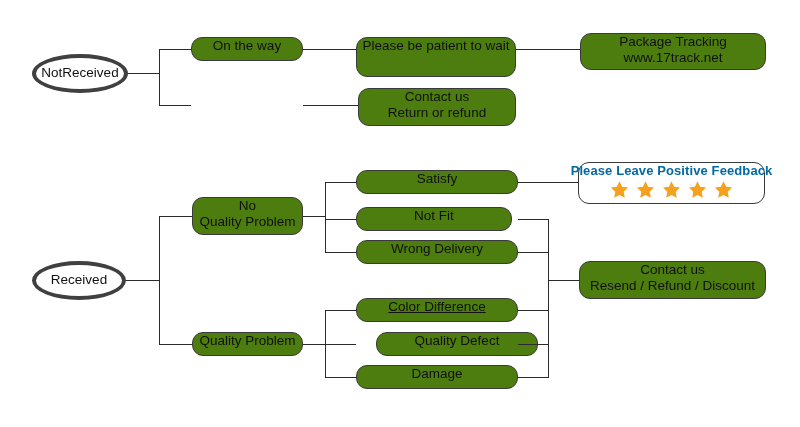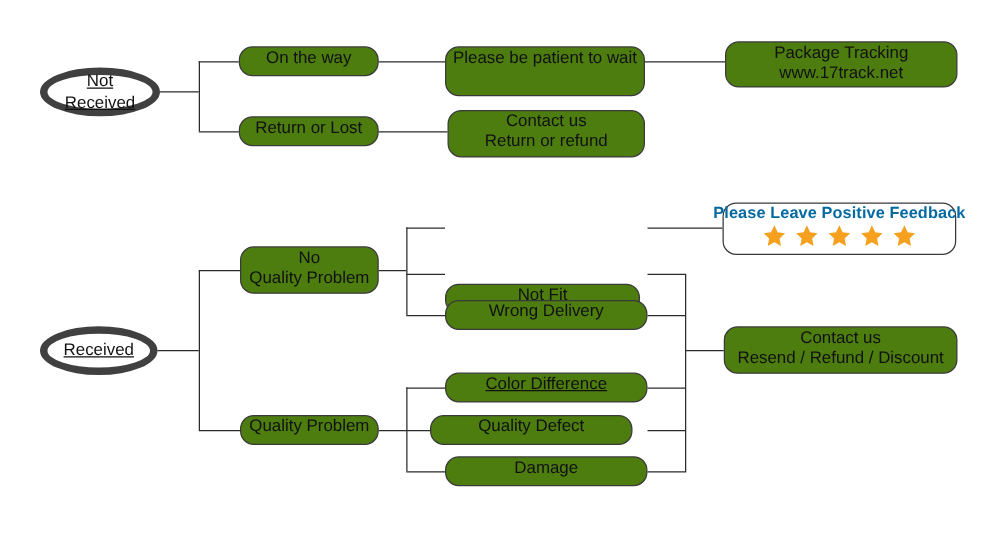--- a/index.html
+++ b/index.html
@@ -42,32 +42,31 @@
     font-size: 13.5px;
     color: #111111;
     padding: 0 20px;
   }
   .node .ln { display: block; white-space: nowrap; }
 
   
   .ellipse {
     position: absolute;
     box-sizing: border-box;
-    border: 6px solid #404040;
+    border: 4px solid #404040;
     border-radius: 50%;
     background: #ffffff;
     display: flex;
-    flex-direction: column;
+    flex-direction: row;
     align-items: center;
     justify-content: center;
     text-align: center;
     line-height: 1.2;
     font-size: 13.5px;
     color: #111111;
-    text-decoration: underline;
   }
   .ellipse .ln { display: block; white-space: nowrap; }
 
   
   .feedback-box {
     position: absolute;
     box-sizing: border-box;
     border: 1px solid #3a3a3a;
     border-radius: 11px;
     background: #ffffff;
@@ -117,23 +116,20 @@
     <span class="ln">Please be patient to wait</span>
   </div>
 
   <div class="line h" style="left: 516px; top: 49px; width: 64px; background: rgb(43, 43, 43);"></div>
 
   <div class="node" style="left:580px; top:33px; width:186px; height:37px;border-radius:11px;">
     <span class="ln">Package Tracking</span>
     <span class="ln">www.17track.net</span>
   </div>
 
-  <div class="node" style="left:191px; top:93px; width:112px; height:24px;">
-    <span class="ln">Return or Lost</span>
-  </div>
 
   <div class="line h" style="left: 303px; top: 105px; width: 55px; background: rgb(43, 43, 43);"></div>
 
   <div class="node" style="left:358px; top:88px; width:158px; height:38px;">
     <span class="ln">Contact us</span>
     <span class="ln">Return or refund</span>
   </div>
 
   <div class="ellipse" style="left:32px; top:261px; width:94px; height:39px;">
     <span class="ln">Received</span>
@@ -158,34 +154,37 @@
   <div class="line h" style="left: 325px; top: 182px; width: 31px; background: rgb(43, 43, 43);"></div>
   <div class="line h" style="left: 325px; top: 219px; width: 31px; background: rgb(43, 43, 43);"></div>
   <div class="line h" style="left: 325px; top: 252px; width: 31px; background: rgb(43, 43, 43);"></div>
 
   <div class="line h" style="left: 303px; top: 344px; width: 22px; background: rgb(43, 43, 43);"></div>
   <div class="line v" style="left: 325px; top: 310px; height: 67px; background: rgb(43, 43, 43);"></div>
   <div class="line h" style="left: 325px; top: 310px; width: 31px; background: rgb(43, 43, 43);"></div>
   <div class="line h" style="left: 325px; top: 344px; width: 31px; background: rgb(43, 43, 43);"></div>
   <div class="line h" style="left: 325px; top: 377px; width: 31px; background: rgb(43, 43, 43);"></div>
 
-
-  <div class="node" style="left:356px; top:207px; width:156px; height:24px;margin-top:20px;">
+  <div class="node" style="left:356px; top:170px; width:162px; height:24px;">
+    <span class="ln">Satisfy</span>
+  </div>
+
+  <div class="node" style="left:356px; top:207px; width:156px; height:24px;">
     <span class="ln">Not Fit</span>
   </div>
 
   <div class="node" style="left:356px; top:240px; width:162px; height:24px;">
     <span class="ln">Wrong Delivery</span>
   </div>
 
   <div class="node" style="left:356px; top:298px; width:162px; height:24px;text-decoration:underline;">
     <span class="ln">Color Difference</span>
   </div>
 
-  <div class="node" style="left:344px; top:332px; width:162px; height:24px;">
+  <div class="node" style="left:376px; top:332px; width:162px; height:24px;">
     <span class="ln">Quality Defect</span>
   </div>
 
   <div class="node" style="left:356px; top:365px; width:162px; height:24px;">
     <span class="ln">Damage</span>
   </div>
 
   <div class="line h" style="left: 518px; top: 182px; width: 60px; background: rgb(43, 43, 43);"></div>
 
   <div class="line h" style="left: 518px; top: 219px; width: 30px; background: rgb(43, 43, 43);"></div>

